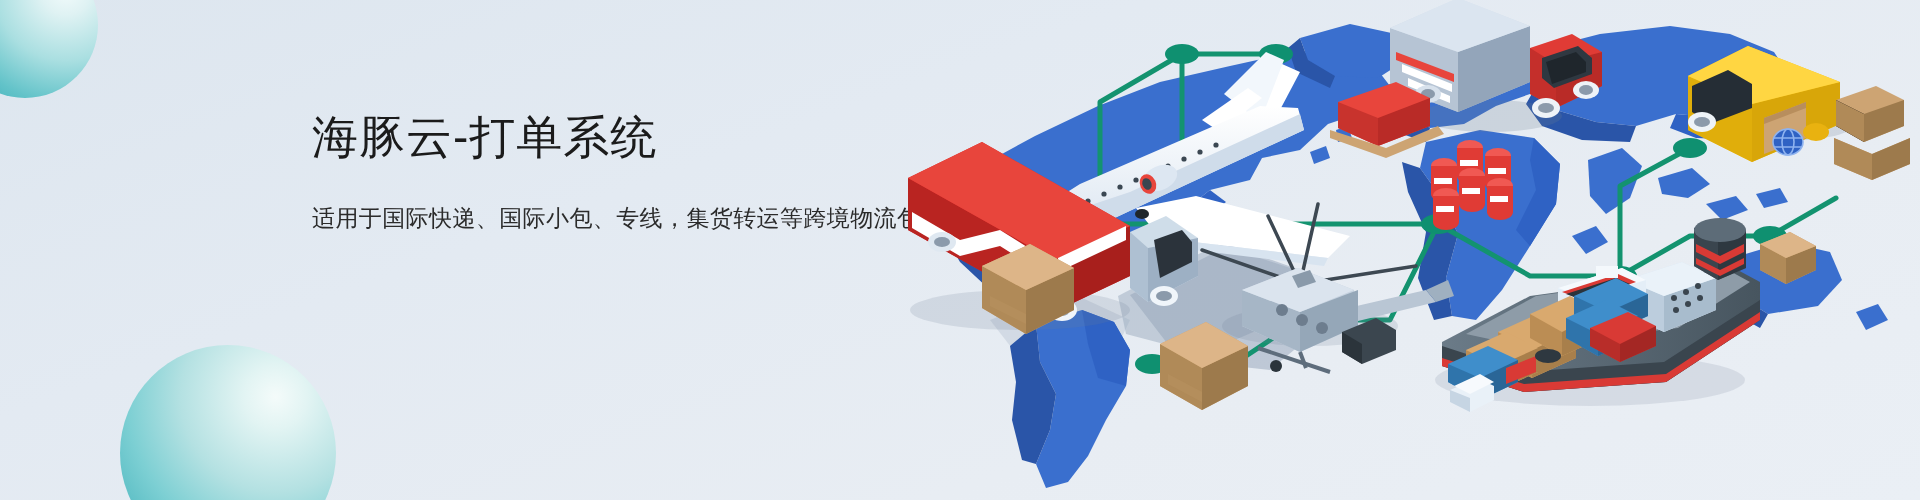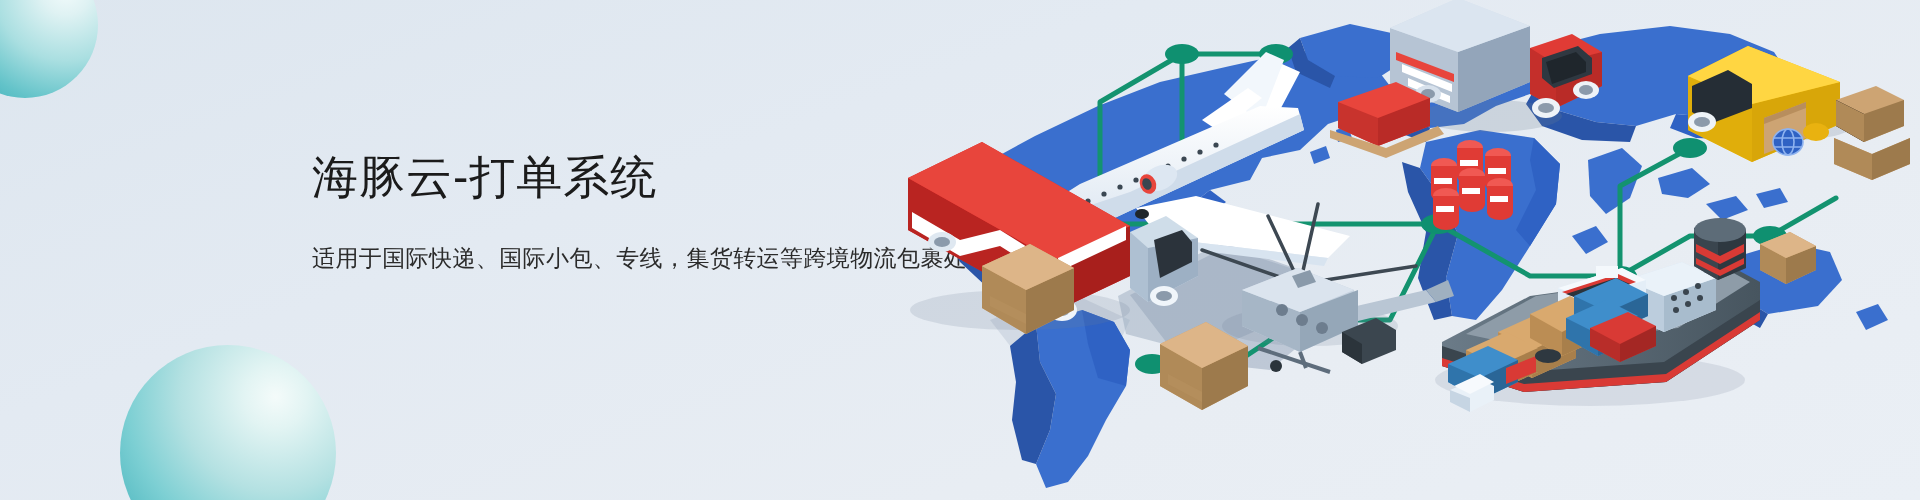--- a/index.html
+++ b/index.html
@@ -34,21 +34,20 @@
     width: 216px;
     height: 216px;
     background: radial-gradient(circle at 72% 24%, #f4fbfa 0%, #e2f4f3 14%, #b4e1e2 42%, #7ccfd3 66%, #35aab4 100%);
   }
   
   #text-block {
     position: absolute;
     left: 312px;
     top: 108px;
     width: 640px;
-    margin-top: 40px;
   }
   #page-title {
     margin: 0;
     font-size: 46px;
     font-weight: 400;
     letter-spacing: 1px;
     color: #1b1b1b;
     line-height: 1.28;
     white-space: nowrap;
   }

